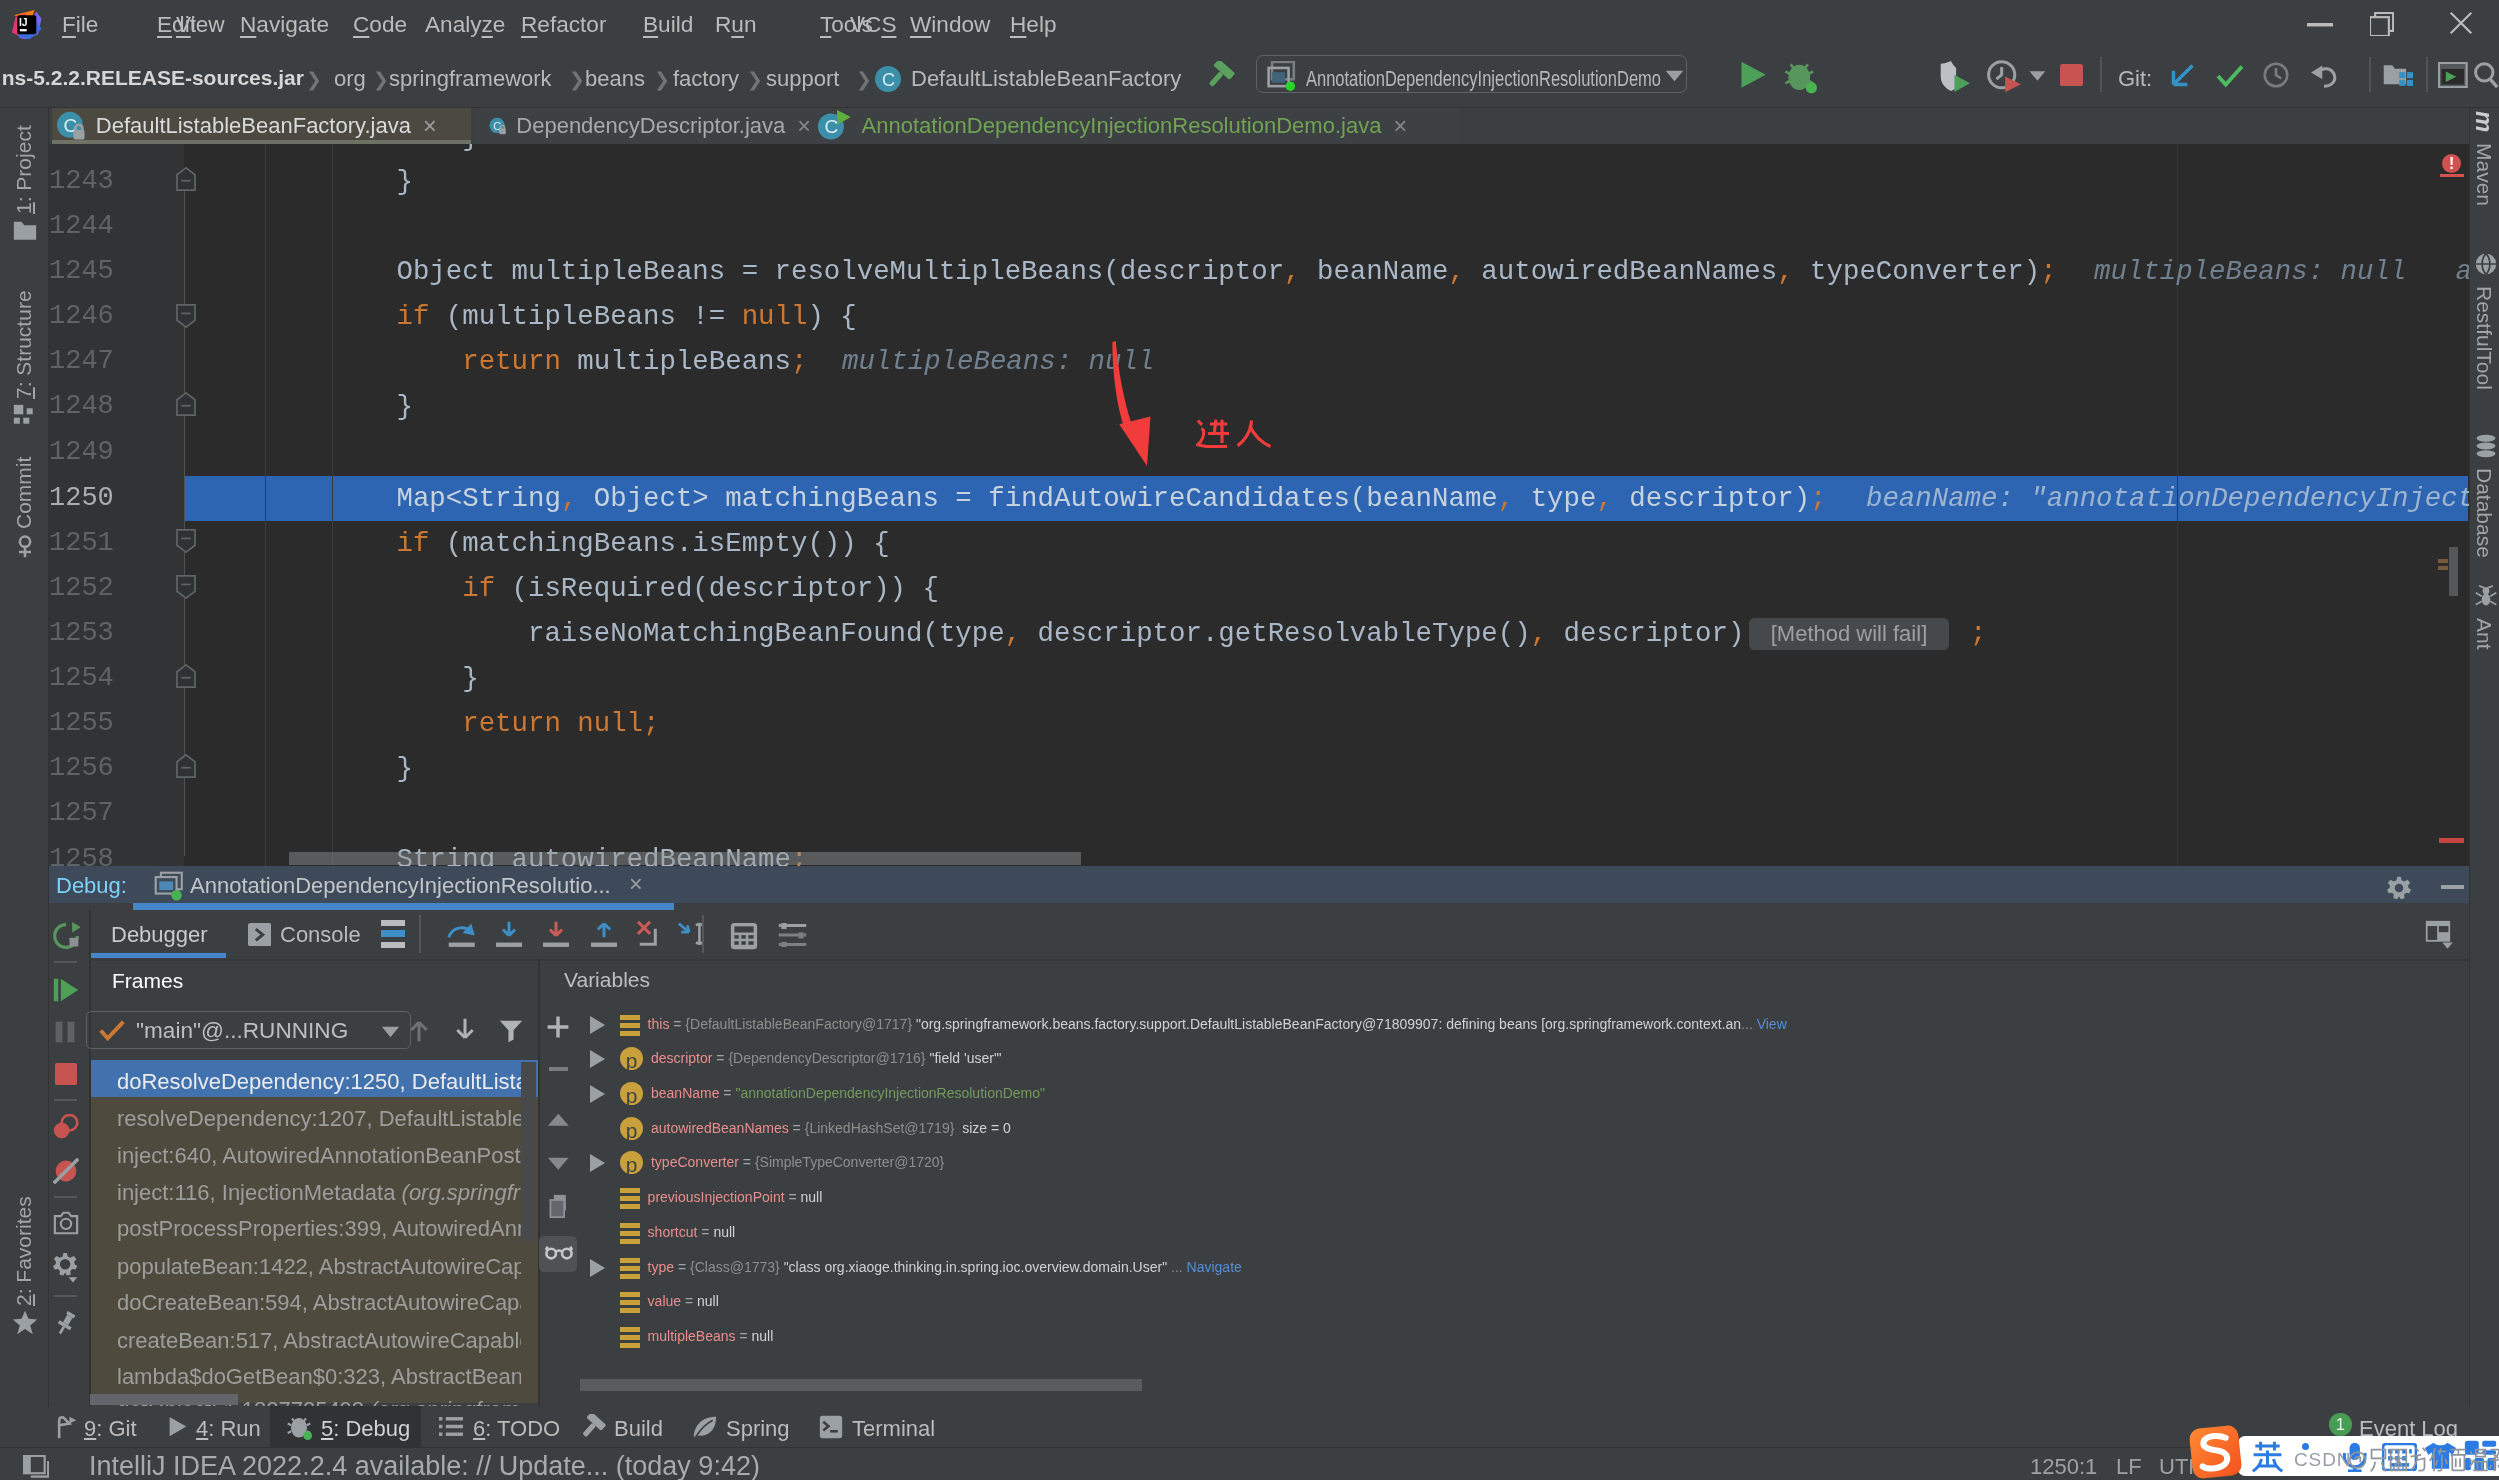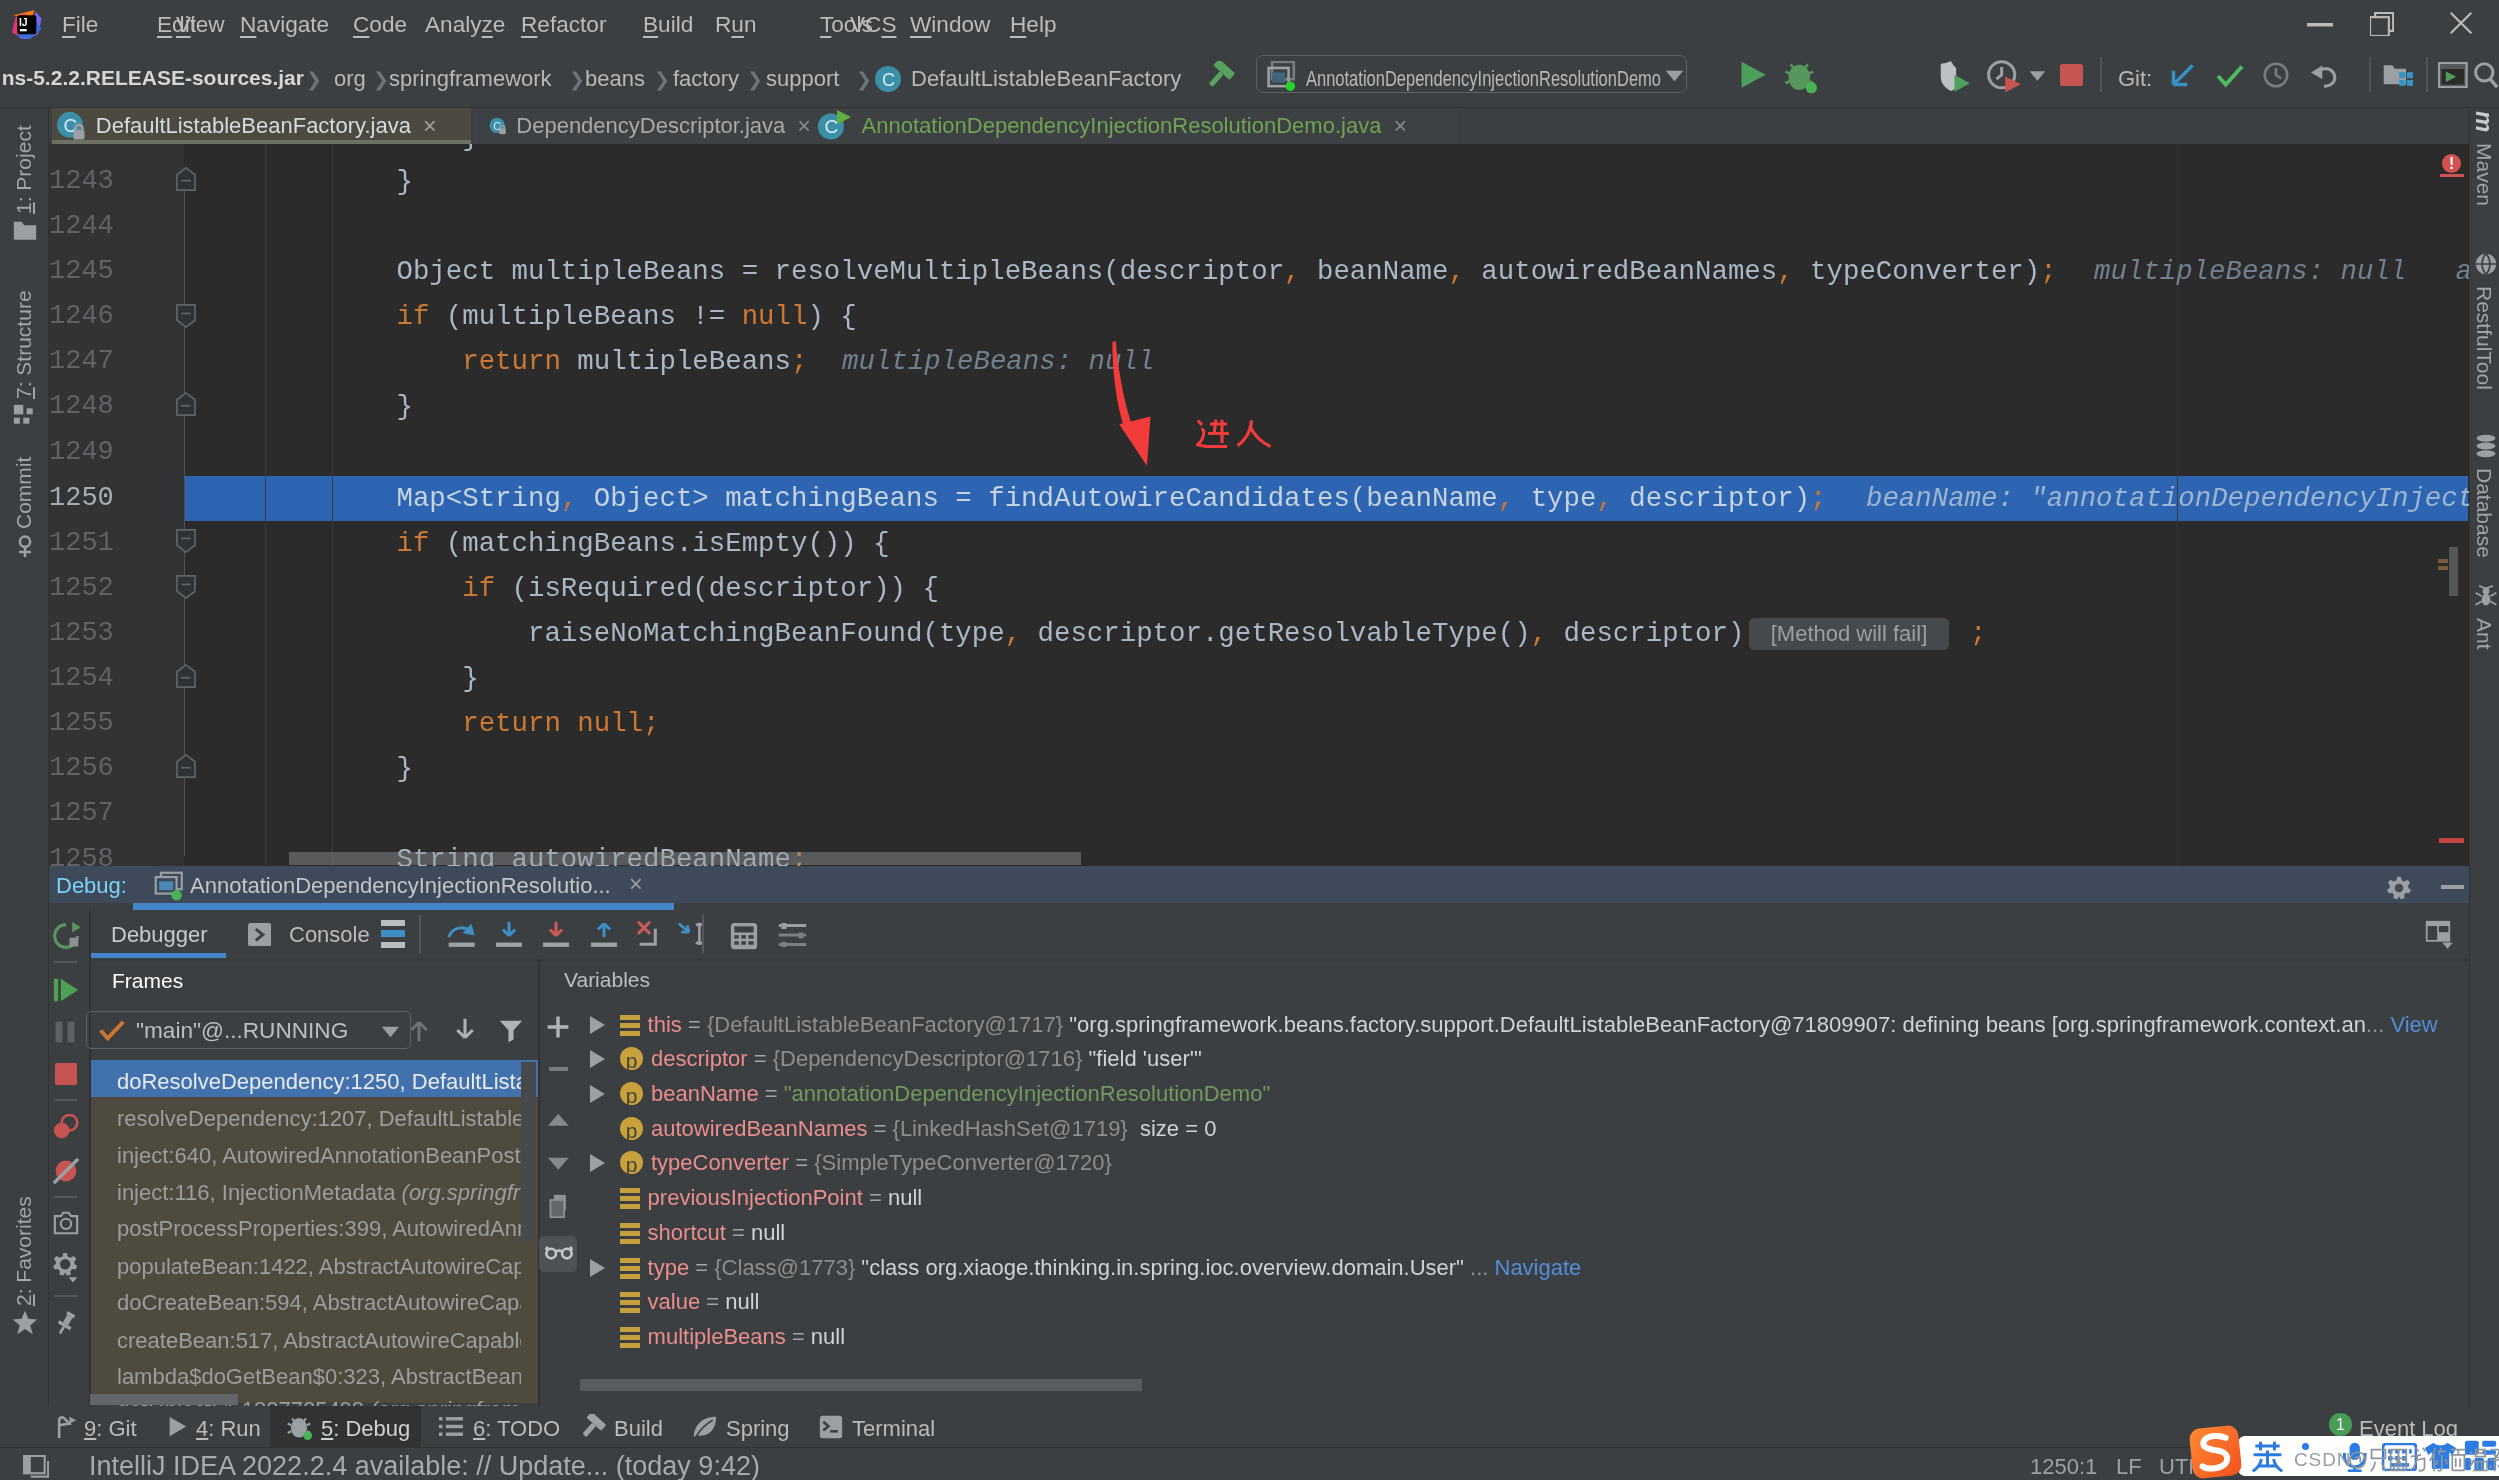--- a/index.html
+++ b/index.html
@@ -34,21 +34,21 @@
   .ln { position:absolute; width:59px; left:0; text-align:right; color:#606366; font-size:27px; font-family:"Liberation Mono",monospace; line-height:45px; height:45px; }
   .cl { position:absolute; left:0; width:2420px; height:45px; line-height:45px; white-space:pre; font-family:"Liberation Mono",monospace; font-size:27.4px; color:#a9b7c6; }
   .kw { color:#cc7832; }
   .hint { color:#71808f; font-style:italic; }
   .hintb { color:#9db4d0; font-style:italic; }
 
   
   #debug { left:49px; top:866px; width:2420px; height:540px; background:#3c3f41; overflow:hidden; }
 
   .frow { left:68px; width:404px; height:36px; line-height:36px; color:#9d9d9d; font-size:22px; white-space:nowrap; overflow:hidden; }
-  .vrow { left:541px; width:1879px; height:35px; line-height:35px; font-size:22px; white-space:nowrap; overflow:hidden; display:flex; align-items:center; }
+  .vrow { left:541px; width:1879px; height:35px; line-height:35px; font-size:14px; white-space:nowrap; overflow:hidden; display:flex; align-items:center; }
   .varw { width:0; height:0; border-left:15.6px solid #9aa0a4; border-top:9.5px solid transparent; border-bottom:9.5px solid transparent; margin-right:14.8px; flex:none; }
   .varw[style*="hidden"] { visibility:hidden; }
   .vic { width:23.4px; height:23.4px; margin-right:7.8px; flex:none; position:relative; }
   .vic.b { width:20px; height:21px; margin-top:1.7px; background:linear-gradient(to bottom, #c8a13c 0 25%, transparent 25% 37%, #c8a13c 37% 62%, transparent 62% 74%, #c8a13c 74% 100%); }
   .vic.p { background:#c8a13c; border-radius:50%; }
   .vic.p::after { content:"p"; position:absolute; left:6px; top:-3.5px; color:#41453e; font-size:21px; }
   .vn { color:#ea8d8d; }
   .veq { color:#a0a4a8; }
   .vg { color:#8e8e8e; }
   .vw { color:#ced3d8; }
@@ -425,21 +425,21 @@
         <rect x="13.5" y="20" width="3" height="9"></rect>
       </g>
     </svg>
 
     <span class="abs ui" style="left:62px;top:56px;color:#c8cbce;">Debugger</span>
     <div class="abs" style="left:42px;top:87px;width:135px;height:5.2px;background:#4486c9;"></div>
     <svg class="abs" style="left:199px;top:57px;" width="23.4" height="23.4" viewBox="0 0 27 27">
       <rect x="0" y="0" width="27" height="27" rx="3" fill="#9aa0a4"></rect>
       <path d="M9,7 L17,13.5 L9,20" stroke="#3c3f41" stroke-width="3.5" fill="none"></path>
     </svg>
-    <span class="abs ui" style="left:231px;top:56px;margin-left:9px;">Console</span>
+    <span class="abs ui" style="left:231px;top:56px;">Console</span>
     <div class="abs" style="left:332px;top:54px;width:24px;height:6px;background:#b9bdc0;"></div>
     <div class="abs" style="left:332px;top:64px;width:24px;height:7px;background:#3d8fc6;"></div>
     <div class="abs" style="left:332px;top:76px;width:24px;height:6px;background:#b9bdc0;"></div>
     <div class="abs" style="left:370px;top:49px;width:1.7px;height:38px;background:#55585a;"></div>
     <svg class="abs" style="left:398px;top:54px;" width="29.5" height="29.5" viewBox="0 0 34 34">
       <path d="M2,20 C6,8 20,6 27,13" fill="none" stroke="#3d8fc6" stroke-width="3.5"></path>
       <polygon points="28,4 32,18 18,15" fill="#3d8fc6"></polygon>
       <rect x="2" y="26" width="30" height="5" fill="#9aa0a4"></rect>
     </svg>
     <svg class="abs" style="left:446px;top:54px;" width="28" height="29.5" viewBox="0 0 32 34">

